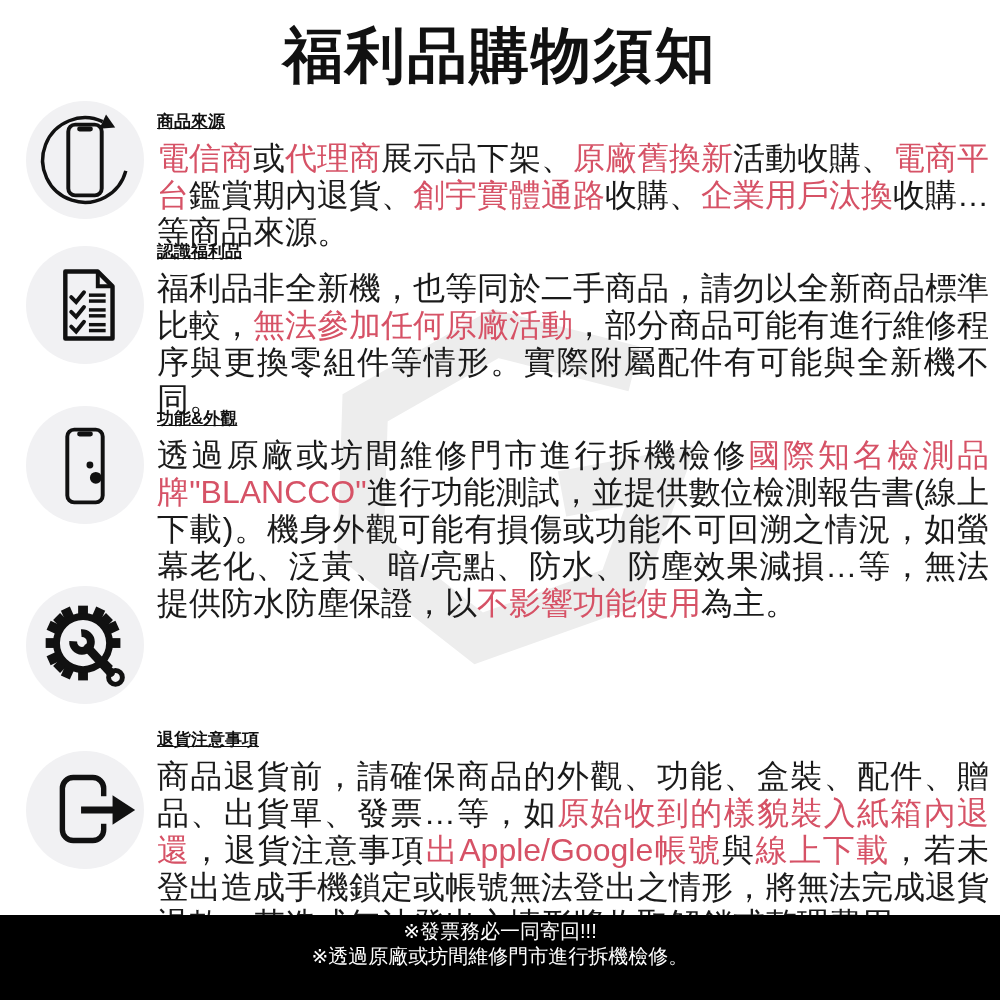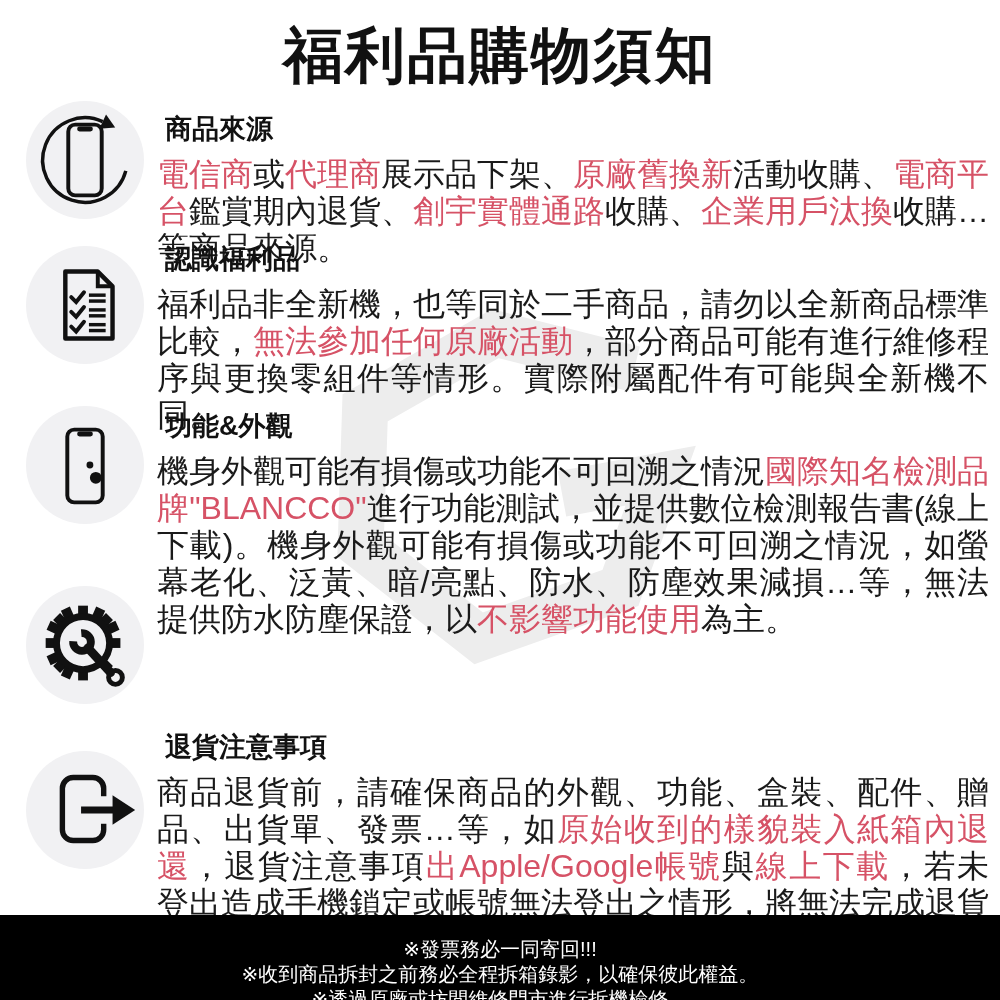--- a/index.html
+++ b/index.html
@@ -13,42 +13,42 @@
   }
   .watermark{position:absolute;left:295px;top:280px;width:430px;height:410px;z-index:0;}
   .page-title{
     position:absolute;top:20px;left:0;width:1000px;height:72px;
     line-height:72px;text-align:center;
     font-size:60px;font-weight:700;letter-spacing:2px;
     z-index:2;
   }
   .section{position:absolute;left:157px;width:832px;z-index:2;}
   .section h2{
-    margin:8px;padding:0;
-    font-size:27px;font-weight:700;line-height:37px;
+    margin:0;padding:0;
+    font-size:17px;font-weight:700;line-height:37px;text-decoration:underline;
   }
   .section .body{
     font-size:32px;line-height:37px;
     text-align:justify;
     color:#1a1a1a;
   }
   .red{color:#d65266;}
   .icon-badge{
     position:absolute;left:26px;width:118px;height:118px;
     border-radius:50%;background:#f1f1f3;
     display:flex;align-items:center;justify-content:center;
     z-index:1;
   }
   .icon-badge svg{width:118px;height:118px;}
   .footer{
     position:absolute;left:0;top:915px;width:1000px;height:85px;
     background:#000000;color:#ffffff;
     text-align:center;
     font-size:20px;line-height:25px;
-    padding-top:22px;box-sizing:border-box;
+    padding-top:4px;box-sizing:border-box;
     z-index:3;
   }
   
   #sec-0{top:103px;} #sec-1{top:233px;} #sec-2{top:400px;} #sec-3{top:573px;} #sec-4{top:721px;}
   #badge-0{top:101px;} #badge-1{top:246px;} #badge-2{top:406px;} #badge-3{top:586px;} #badge-4{top:751px;}
 </style>
 </head>
 <body>
 
 <div class="page">
@@ -132,28 +132,27 @@
     <div class="body"><span class="red">電信商</span><span>或</span><span class="red">代理商</span><span>展示品下架、</span><span class="red">原廠舊換新</span><span>活動收購、</span><span class="red">電商平台</span><span>鑑賞期內退貨、</span><span class="red">創宇實體通路</span><span>收購、</span><span class="red">企業用戶汰換</span><span>收購…等商品來源。</span></div>
   </div>
 
   <div class="section" id="sec-1">
     <h2>認識福利品</h2>
     <div class="body"><span>福利品非全新機，也等同於二手商品，請勿以全新商品標準比較，</span><span class="red">無法參加任何原廠活動</span><span>，部分商品可能有進行維修程序與更換零組件等情形。實際附屬配件有可能與全新機不同。</span></div>
   </div>
 
   <div class="section" id="sec-2">
     <h2>功能&amp;外觀</h2>
-    <div class="body"><span>機身外觀可能有損傷或功能不可回溯之情況</span><span class="red">國際知名檢測品牌"BLANCCO"</span><span>進行功能測試，並提供數位檢測報告書(線上下載)。機身外觀可能有損傷或功能不可回溯之情況，如螢幕老化、泛黃、暗/亮點、防水、防塵效果減損…等，無法提供防水防塵保證，以</span><span class="red">不影響功能使用</span><span>為主。</span></div>
+    <div class="body"><span>透過原廠或坊間維修門市進行拆機檢修</span><span class="red">國際知名檢測品牌"BLANCCO"</span><span>進行功能測試，並提供數位檢測報告書(線上下載)。機身外觀可能有損傷或功能不可回溯之情況，如螢幕老化、泛黃、暗/亮點、防水、防塵效果減損…等，無法提供防水防塵保證，以</span><span class="red">不影響功能使用</span><span>為主。</span></div>
   </div>
 
 
   <div class="section" id="sec-4">
     <h2>退貨注意事項</h2>
     <div class="body"><span>商品退貨前，請確保商品的外觀、功能、盒裝、配件、贈品、出貨單、發票…等，如</span><span class="red">原始收到的樣貌裝入紙箱內退還</span><span>，退貨注意事項</span><span class="red">出Apple/Google帳號</span><span>與</span><span class="red">線上下載</span><span>，若未登出造成手機鎖定或帳號無法登出之情形，將無法完成退貨退款，若造成無法登出之情形將收取解鎖或整理費用。</span></div>
   </div>
 
   <div class="footer">
     <div>※發票務必一同寄回!!!</div>
-    <div>※收到商品拆封之前務必全程拆箱錄影，以確保彼此權益。</div>
     <div>※透過原廠或坊間維修門市進行拆機檢修。</div>
   </div>
 
 </div>
 
 </body></html>

